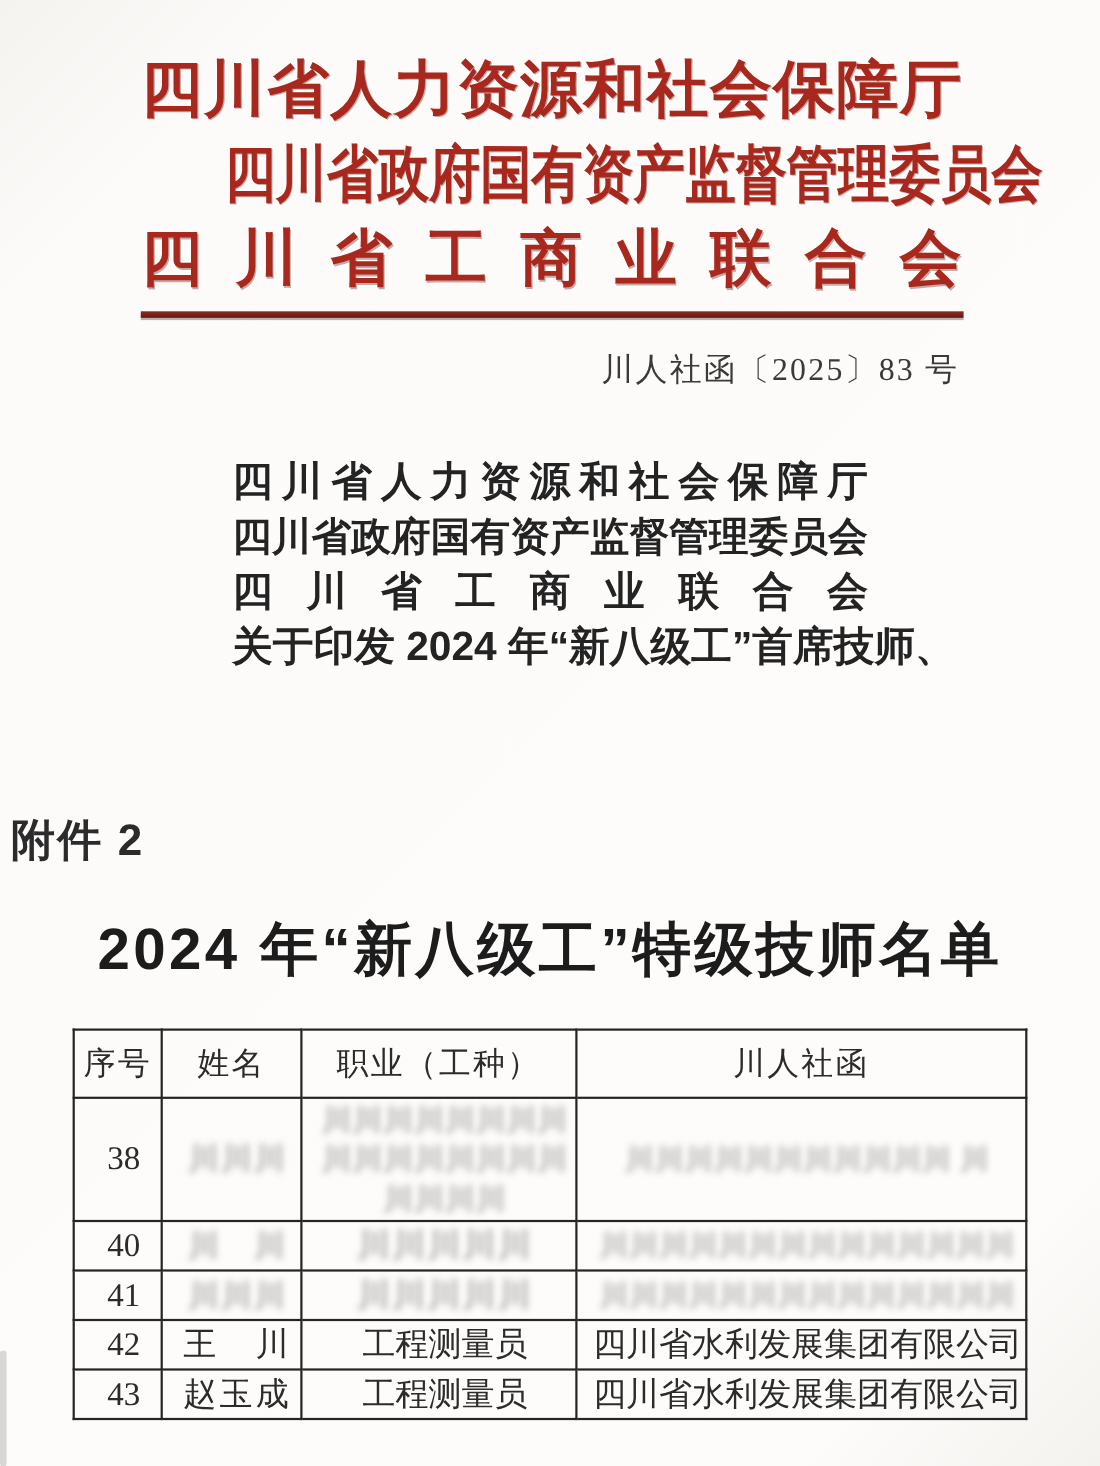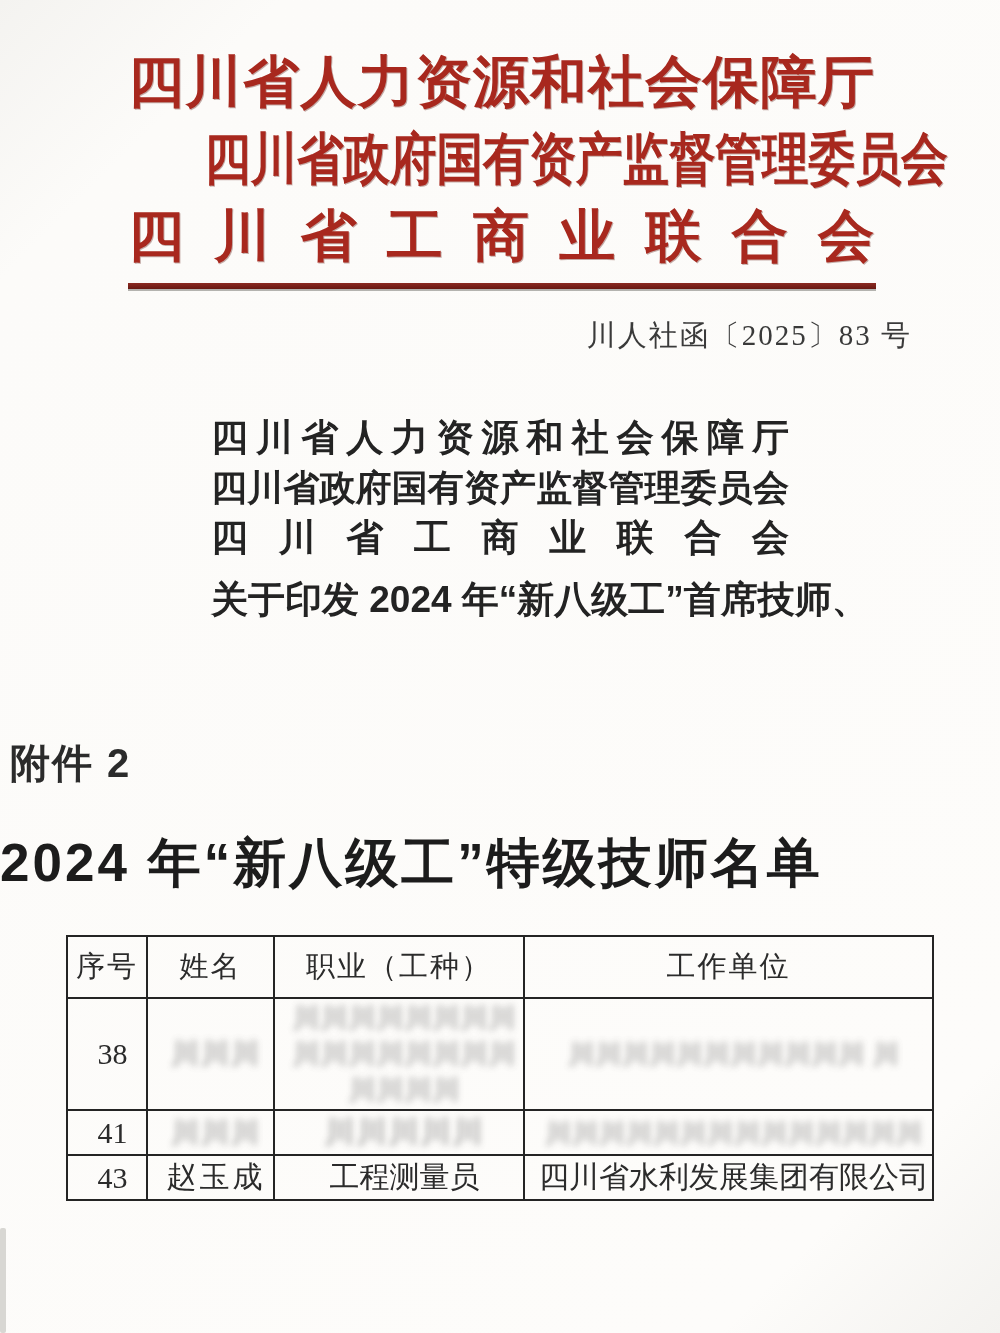--- a/index.html
+++ b/index.html
@@ -31,45 +31,45 @@
 
   .red-rule{
     position:absolute;top:283px;left:128px;width:748px;height:6px;
     background:linear-gradient(#8c2a22,#671812);
     box-shadow:0 2px 0 rgba(120,120,115,.55);
   }
 
   
   .doc-number{
     position:absolute;top:316px;left:0;width:872px;
-    text-align:right;font-size:29px;color:#3a3a3a;letter-spacing:2px;margin-left:40px;
+    text-align:right;font-size:29px;color:#3a3a3a;letter-spacing:2px;
   }
 
   
   .notice-title{
     position:absolute;top:413px;left:211px;width:578px;
     color:#232323;font-weight:bold;
     font-family:"Liberation Sans","DejaVu Sans",sans-serif;
   }
   .nt-line{height:50px;line-height:50px;font-size:37px;}
   .nt-just{text-align:justify;text-align-last:justify;}
   .nt-l2{font-size:36px;}
-  .nt-center{text-align:center;white-space:nowrap;margin-top:12px;}
+  .nt-center{text-align:center;white-space:nowrap;}
 
   
   .attachment{
     position:absolute;top:736px;left:10px;
     font-family:"Liberation Sans","DejaVu Sans",sans-serif;
     font-weight:bold;font-size:40px;color:#2b2b2b;letter-spacing:2px;
   }
 
   
   .list-title{
     position:absolute;top:828px;left:0;width:1000px;margin:0;
-    text-align:left;
+    text-align:center;
     font-family:"Liberation Sans","DejaVu Sans",sans-serif;
     font-weight:bold;font-size:53px;color:#1c1c1c;letter-spacing:3px;
   }
 
   
   table.roster{
     position:absolute;top:935px;left:66px;width:866px;
     border-collapse:collapse;table-layout:fixed;
     background:transparent;
   }
@@ -141,35 +141,47 @@
       <col style="width:80px">
         <col style="width:127px">
         <col style="width:250px">
         <col style="width:409px">
     </colgroup>
     <thead>
       <tr>
         <th>序号</th>
         <th>姓名</th>
         <th>职业（工种）</th>
-        <th>工作单位</th>
+        <th>川人社函</th>
       </tr>
     </thead>
     <tbody>
       <tr class="r-tall">
         <td>38</td>
         <td class="c-name"><span class="blur blur-name">川川川</span></td>
         <td><span class="blur blur-wrap">川川川川川川川川川川川川川川川川川川川川</span></td>
         <td><span class="blur blur-unit">川川川川川川川川川川川 川</span></td>
       </tr>
       <tr class="r-std">
+        <td>40</td>
+        <td class="c-name"><span class="blur blur-name">川　川</span></td>
+        <td><span class="blur">川川川川川</span></td>
+        <td><span class="blur blur-unit">川川川川川川川川川川川川川川</span></td>
+      </tr>
+      <tr class="r-std">
         <td>41</td>
         <td class="c-name"><span class="blur blur-name">川川川</span></td>
         <td><span class="blur">川川川川川</span></td>
         <td><span class="blur blur-unit">川川川川川川川川川川川川川川</span></td>
+      </tr>
+      <tr class="r-std">
+        <td>42</td>
+        <td class="c-name">王　川</td>
+        <td>工程测量员</td>
+        <td>四川省水利发展集团有限公司</td>
       </tr>
       <tr class="r-std">
         <td>43</td>
         <td class="c-name">赵玉成</td>
         <td>工程测量员</td>
         <td>四川省水利发展集团有限公司</td>
       </tr>
     </tbody>
   </table>
 

